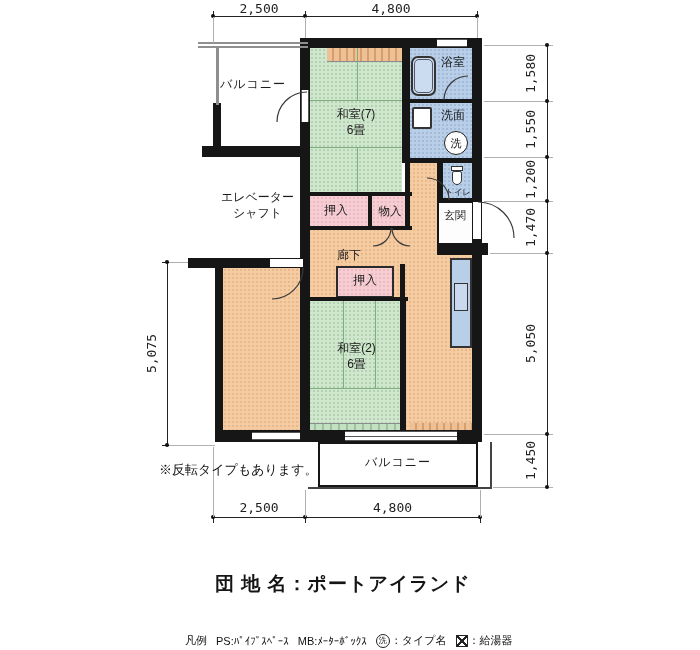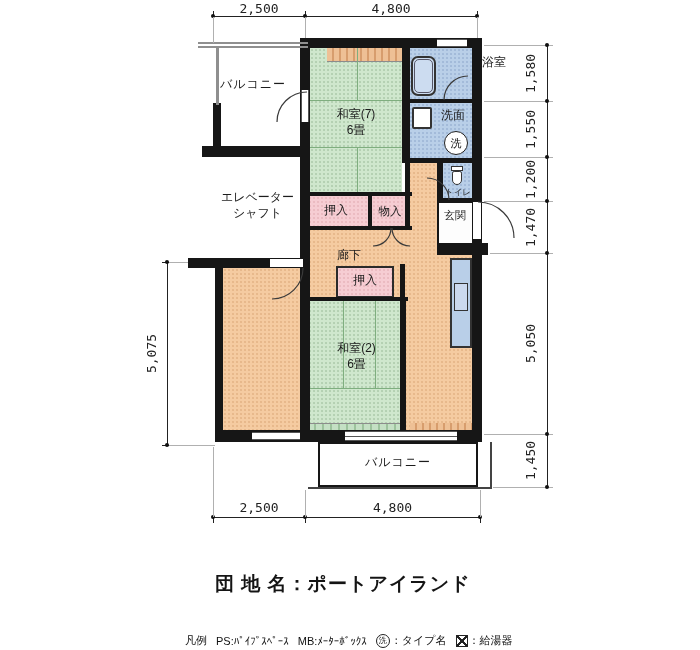--- a/index.html
+++ b/index.html
@@ -107,21 +107,21 @@
   <div class="fixture" style="left:412px;top:107px;width:20px;height:22px;border:2px solid #333;border-radius:2px;background:#fff;"></div>
   <div class="fixture" style="left:444px;top:131px;width:24px;height:24px;border:1.5px solid #222;border-radius:50%;background:#fff;display:flex;align-items:center;justify-content:center;font-size:11px;color:#111;">洗</div>
   <div class="fixture" style="left:451px;top:166px;width:12px;height:5px;border:1.5px solid #333;background:#fff;"></div>
   <div class="fixture" style="left:452px;top:171px;width:10px;height:14px;border:1.5px solid #333;border-radius:3px 3px 7px 7px;background:#fff;"></div>
   <div class="fixture" style="left:450px;top:258px;width:22px;height:90px;border:2px solid #333;background:#b9cfe8;"></div>
   <div class="fixture" style="left:454px;top:283px;width:14px;height:28px;border:1.5px solid #333;background:#cbd9ee;"></div>
 
   <div class="rl" style="left:202px;top:77px;width:102px;letter-spacing:1px;">バルコニー</div>
   <div class="rl" style="left:310px;top:107px;width:92px;">和室(7)
 6畳</div>
-  <div class="rl" style="left:436px;top:55px;width:34px;margin-left:41px;">浴室</div>
+  <div class="rl" style="left:436px;top:55px;width:34px;">浴室</div>
   <div class="rl" style="left:434px;top:108px;width:38px;">洗面</div>
   <div class="rl" style="left:443px;top:187px;width:30px;font-size:8.5px;">トイレ</div>
   <div class="rl" style="left:438px;top:208px;width:34px;font-size:11px;">玄関</div>
   <div class="rl" style="left:304px;top:203px;width:64px;">押入</div>
   <div class="rl" style="left:370px;top:204px;width:40px;font-size:11.5px;">物入</div>
   <div class="rl" style="left:205px;top:190px;width:105px;">エレベーター
 シャフト</div>
   <div class="rl" style="left:328px;top:248px;width:42px;">廊下</div>
   <div class="rl" style="left:336px;top:273px;width:58px;">押入</div>
   <div class="rl" style="left:308px;top:341px;width:97px;">和室(2)
@@ -192,20 +192,21 @@
   <div class="dimline" style="left:162px;top:262px;width:11px;height:1px;"></div>
   <div class="dimline" style="left:162px;top:445px;width:11px;height:1px;"></div>
   <div class="dot" style="left:165px;top:260px;"></div>
   <div class="dot" style="left:165px;top:443px;"></div>
   <div class="ext" style="left:169px;top:262px;width:19px;height:1px;"></div>
   <div class="ext" style="left:169px;top:445px;width:46px;height:1px;"></div>
   <div class="vflex" style="left:137px;top:262px;width:30px;height:183px;">
       <span>5,075</span>
     </div>
 
+  <div class="note" style="left:159px;top:461px;font-size:13px;">※反転タイプもあります。</div>
   <div class="titleline" style="left:215px;top:571px;text-align:center;">団 地 名：ポートアイランド</div>
 
   <div class="legend">
     <span>凡例</span>
     <span>PS:ﾊﾟｲﾌﾟｽﾍﾟｰｽ</span>
     <span>MB:ﾒｰﾀｰﾎﾞｯｸｽ</span>
     <span class="item">
       <span class="circ">洗</span>
       <span>：タイプ名</span>
     </span>

